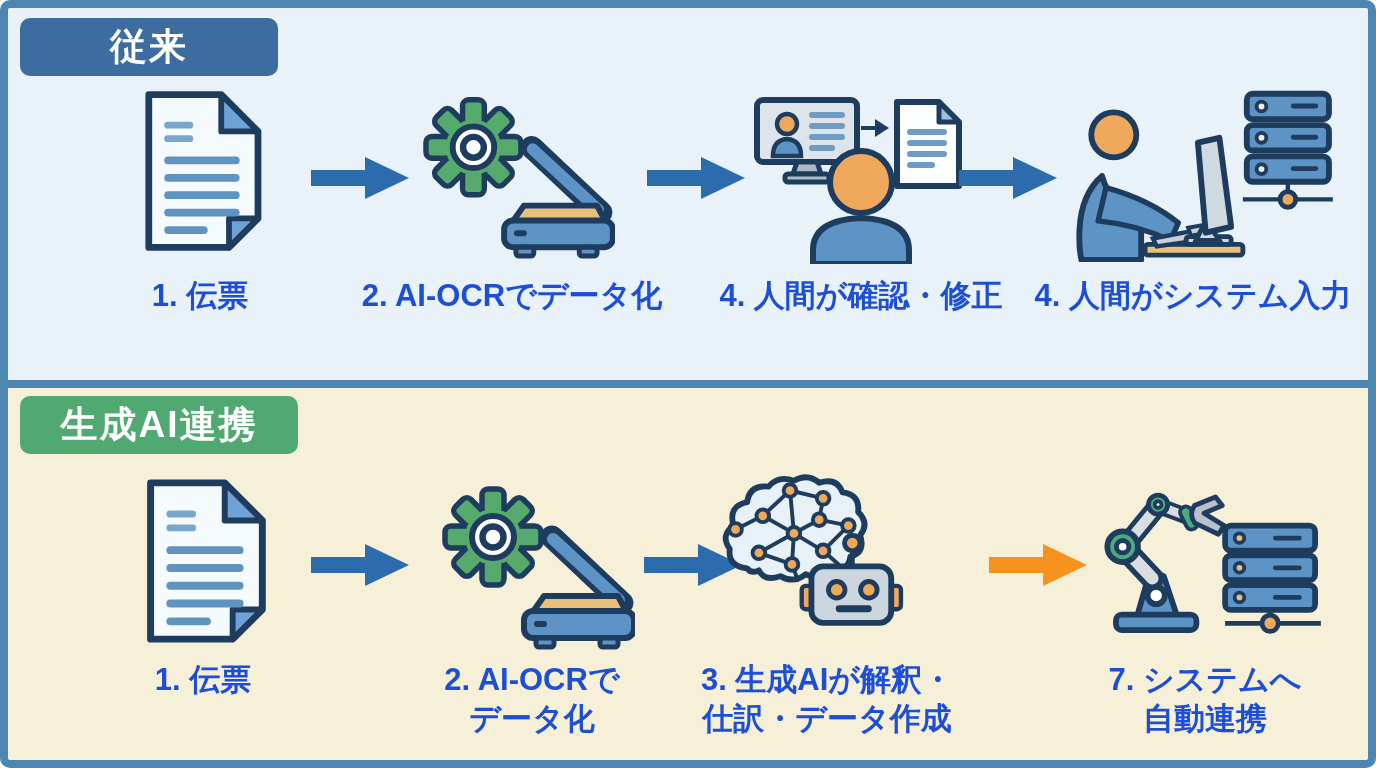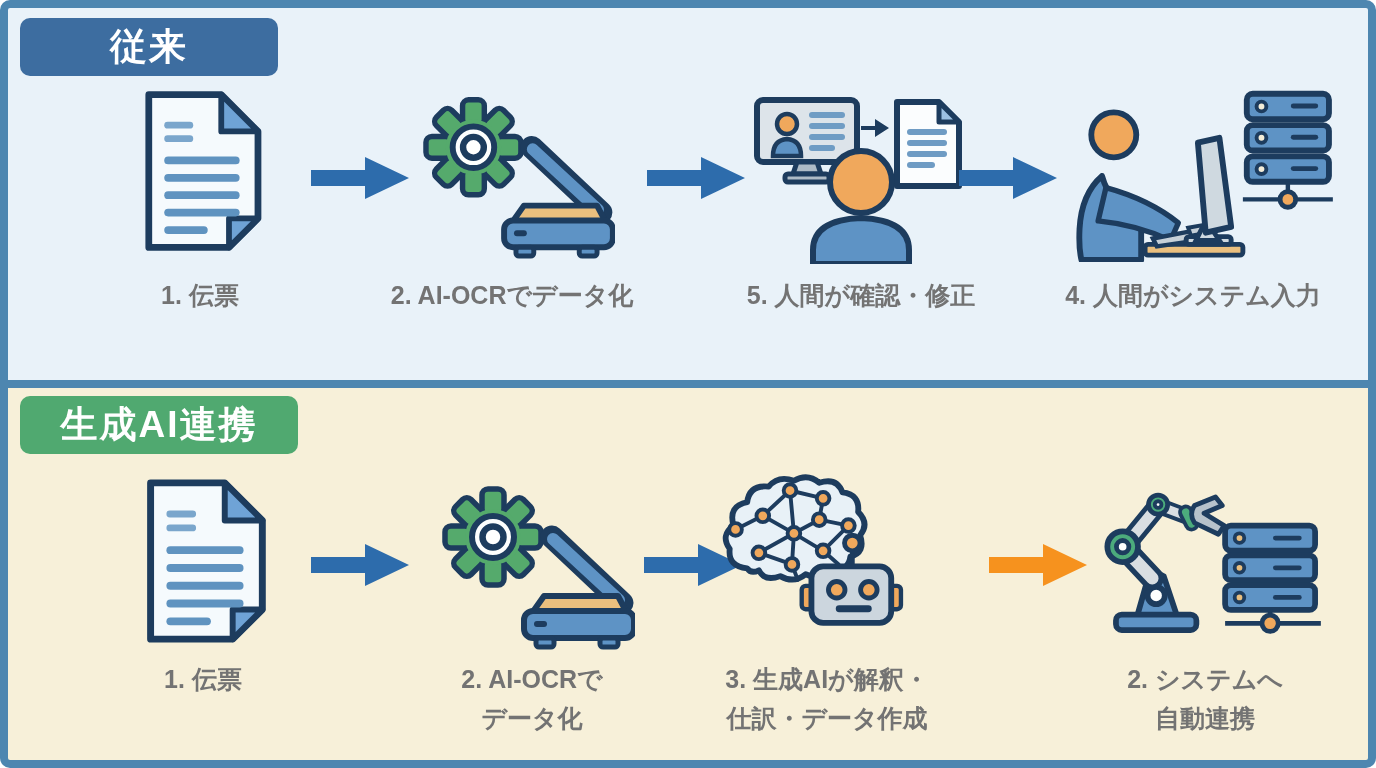--- a/index.html
+++ b/index.html
@@ -18,22 +18,22 @@
   }
   .badge-blue  { top:10px; left:12px; min-width:258px; }
   .badge-green { top:8px;  left:12px; min-width:278px; }
   .step { position:absolute; width:340px; display:flex; flex-direction:column; align-items:center; }
   .panel-top .step { top:76px; }
   .panel-bottom .step { top:84px; }
   .icon-box { display:flex; align-items:center; justify-content:center; }
   .panel-top .icon-box { height:178px; }
   .panel-bottom .icon-box { height:182px; }
   .step-label {
-    margin-top:14px; font-size:25px; line-height:39px; font-weight:700;
-    color:#737373; text-align:center; white-space:pre-line;
+    margin-top:14px; font-size:31px; line-height:39px; font-weight:700;
+    color:#1d4ed8; text-align:center; white-space:pre-line;
   }
   .panel-bottom .step-label { margin-top:6px; }
   .arrow { position:absolute; width:104px; height:56px; }
   .panel-top .arrow { top:142px; }
   .panel-bottom .arrow { top:149px; }
   .a1 { left:300px; } .panel-top .a2 { left:636px; } .panel-top .a3 { left:948px; }
   .panel-bottom .a2 { left:633px; } .panel-bottom .a3 { left:978px; }
   .s1t { left:22px; }  .s2t { left:334px; } .s3t { left:683px; }  .s4t { left:1015px; }
   .s1b { left:25px; }  .s2b { left:354px; } .s3b { left:649px; }  .s4b { left:1027px; }
   svg { display:block; }
@@ -131,21 +131,21 @@
           <g fill="#6f9cc4">
             <rect x="158" y="47" width="40" height="6" rx="3"></rect>
               <rect x="158" y="58" width="40" height="6" rx="3"></rect>
             <rect x="158" y="69" width="40" height="6" rx="3"></rect>
               <rect x="158" y="80" width="28" height="6" rx="3"></rect>
           </g>
           <path d="M64 182 V168 Q64 138 112 136 Q160 138 160 168 V182 Z" fill="#5e93c5" stroke="#1d3c5e" stroke-width="6"></path>
           <circle cx="112" cy="100" r="31" fill="#f0a85c" stroke="#1d3c5e" stroke-width="6"></circle>
         </svg>
       </div>
-      <div class="step-label">5. 人間が確認・修正</div>
+      <div class="step-label">4. 人間が確認・修正</div>
     </div>
 
     <div class="arrow a3">
       <svg width="104" height="56" viewBox="0 0 104 56">
           <path d="M3 20 L57 20 L57 7 L101 28 L57 49 L57 36 L3 36 Z" stroke-linejoin="round" fill="#2d6cac"></path>
         </svg>
     </div>
 
     <div class="step s4t">
       <div class="icon-box">
@@ -337,17 +337,17 @@
           <g fill="#1d3c5e">
             <rect x="200" y="65.5" width="30" height="5" rx="2.5"></rect>
               <rect x="200" y="96.5" width="30" height="5" rx="2.5"></rect>
             <rect x="200" y="127.5" width="30" height="5" rx="2.5"></rect>
           </g>
           <line x1="197" y1="143" x2="197" y2="157" stroke="#1d3c5e" stroke-width="5"></line>
           <line x1="150" y1="157" x2="250" y2="157" stroke="#1d3c5e" stroke-width="5"></line>
           <circle cx="197" cy="157" r="8.5" fill="#f0a85c" stroke="#1d3c5e" stroke-width="5"></circle>
         </svg>
       </div>
-      <div class="step-label">2. システムへ
+      <div class="step-label">7. システムへ
 自動連携</div>
     </div>
   </div>
 </div>
 
 </body></html>

